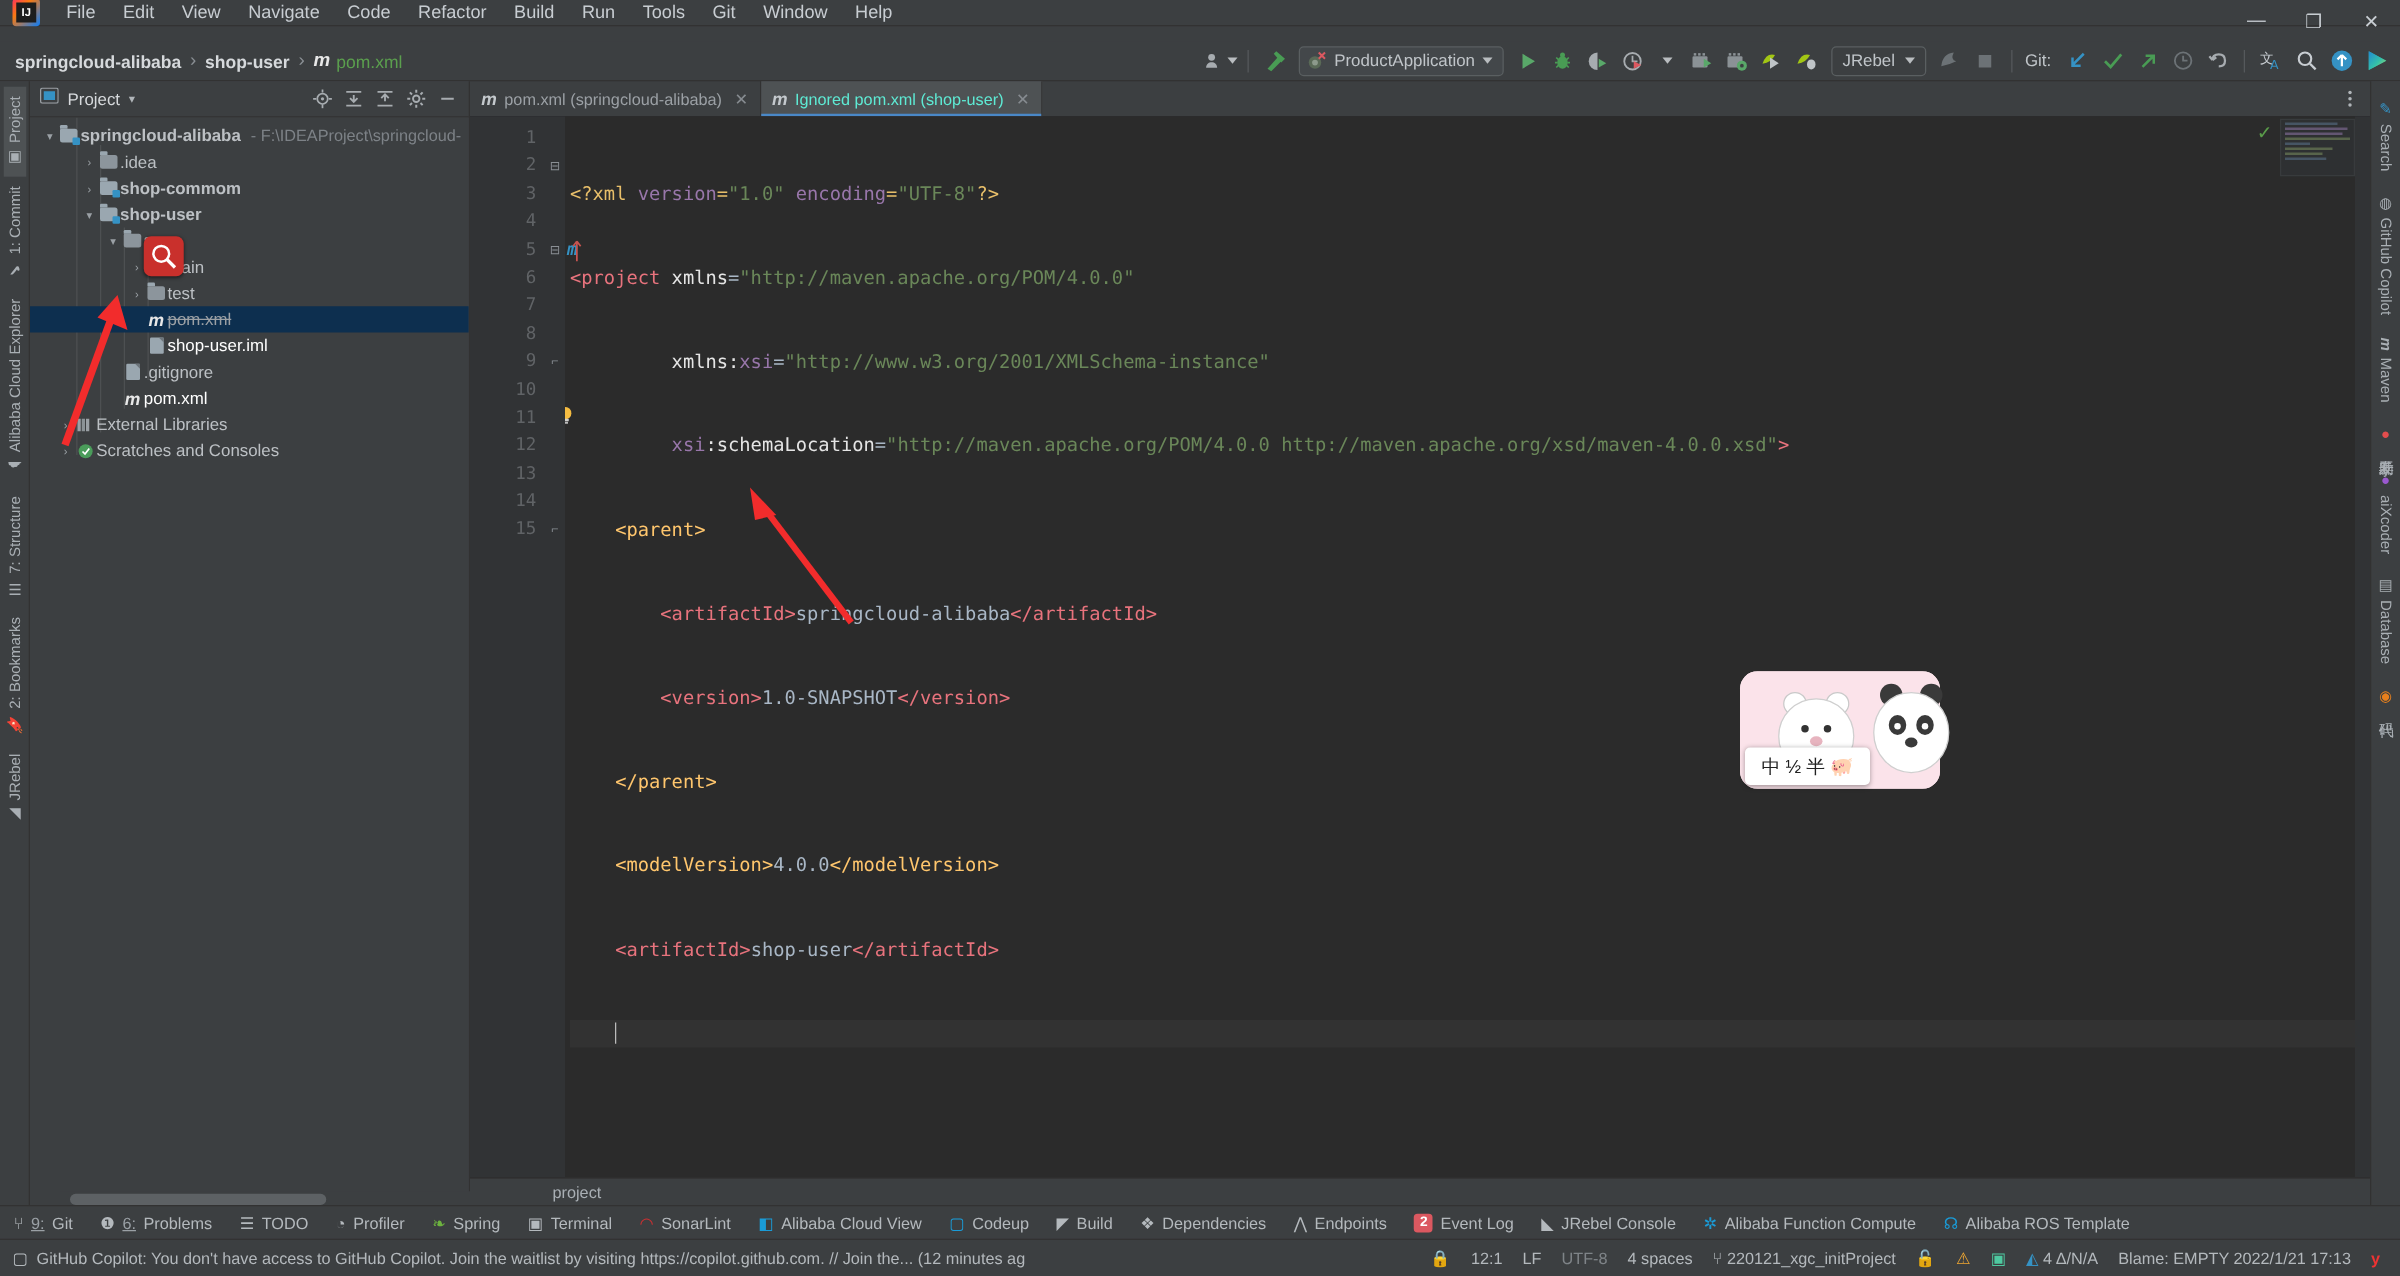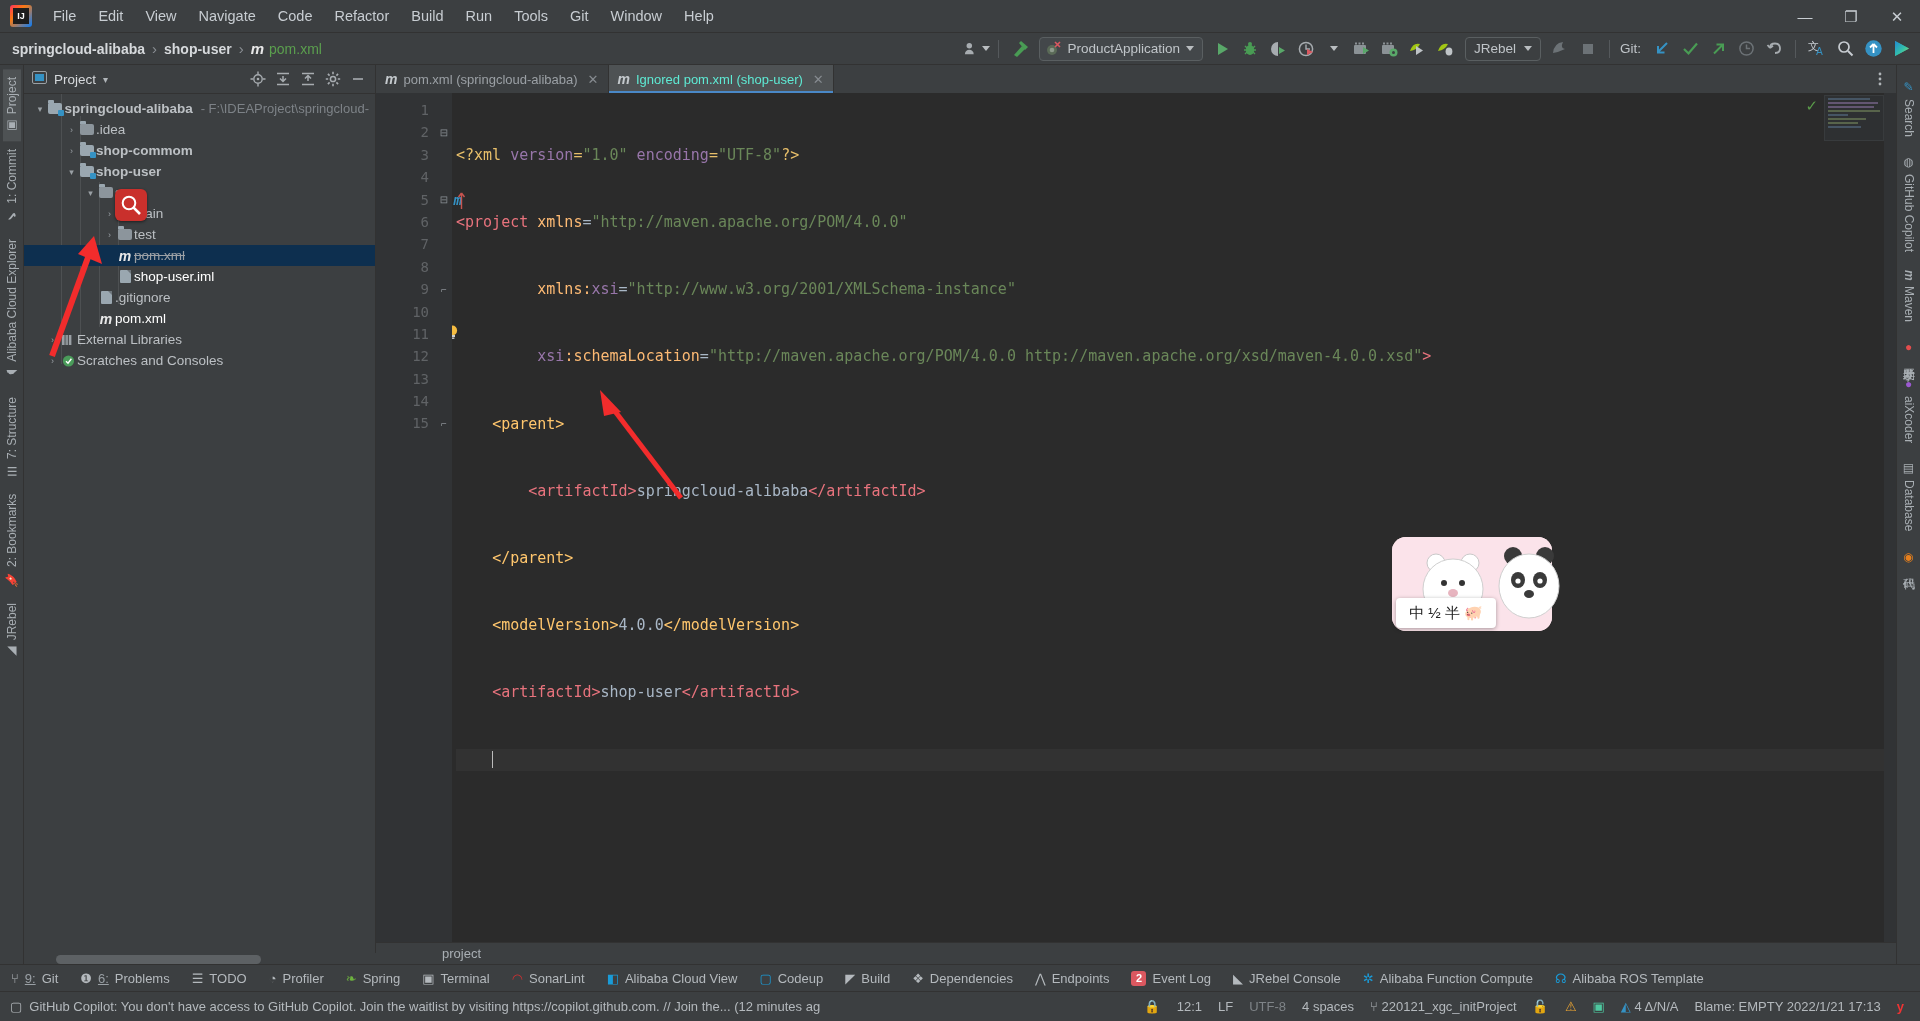--- a/index.html
+++ b/index.html
@@ -7,21 +7,21 @@
     width: 1920px; height: 1021px;
     background: #3c3f41;
     font-family: "Liberation Sans", sans-serif;
     overflow: hidden;
     color: #bbbbbb;
   }
   #app { position: relative; width: 1920px; height: 1021px; }
 
   
   .titlebar {
-    position:absolute; left:0; top:0; width:1920px; height:33px;
+    position:absolute; left:0; top:0; width:1920px; height:21px;
     background:#3c3f41; display:flex; align-items:center;
     border-bottom:1px solid #323232;
   }
   .ij-logo {
     width:22px; height:22px; margin-left:10px; margin-right:10px;
     border-radius:3px; position:relative; overflow:hidden;
     background: linear-gradient(135deg,#fe315d 0%,#f97a12 35%,#087cfa 100%);
     flex:none;
   }
   .ij-logo::after{
@@ -159,21 +159,21 @@
   .code {
     flex:1; padding-top:6px; padding-left:4px;
     font-family:"DejaVu Sans Mono", monospace; font-size:15px;
     line-height:22.4px; white-space:pre; overflow:hidden; position:relative;
   }
   .cl { height:22.4px; }
   .cl.cur { background:#323232; }
   .tag { color:#e8bf6a; }
   .tagname { color:#ffc66d; }
   .pink { color:#e8737d; }
-  .attr { color:#fdba74; }
+  .attr { color:#e5e5e5; }
   .attrname { color:#9876aa; }
   .str { color:#6a8759; }
   .txt { color:#a9b7c6; }
   .caret-blink { display:inline-block; width:1px; height:17px; background:#bbb; vertical-align:-3px;}
 
   .right-rail {
     position:absolute; right:0; top:0; bottom:0; width:12px; background:#313335;
   }
   .minimap {
     position:absolute; right:12px; top:2px; width:60px; height:46px;
@@ -721,20 +721,21 @@
         <div class="fold">⌐</div>
       </div>
 
       <div class="code">
         <div class="cl"><span class="tag">&lt;?xml </span><span class="attrname">version</span><span class="tag">=</span><span class="str">"1.0"</span><span class="attrname"> encoding</span><span class="tag">=</span><span class="str">"UTF-8"</span><span class="tag">?&gt;</span></div>
         <div class="cl"><span class="pink">&lt;project</span><span class="attr"> xmlns</span><span class="txt">=</span><span class="str">"http://maven.apache.org/POM/4.0.0"</span></div>
         <div class="cl"><span class="txt">         </span><span class="attr">xmlns:</span><span class="attrname">xsi</span><span class="txt">=</span><span class="str">"http://www.w3.org/2001/XMLSchema-instance"</span></div>
         <div class="cl"><span class="txt">         </span><span class="attrname">xsi</span><span class="attr">:schemaLocation</span><span class="txt">=</span><span class="str">"http://maven.apache.org/POM/4.0.0 http://maven.apache.org/xsd/maven-4.0.0.xsd"</span><span class="pink">&gt;</span></div>
         <div class="cl"><span class="txt">    </span><span class="tagname">&lt;parent&gt;</span></div>
         <div class="cl"><span class="txt">        </span><span class="pink">&lt;artifactId&gt;</span><span class="txt">springcloud-alibaba</span><span class="pink">&lt;/artifactId&gt;</span></div>
+        <div class="cl"><span class="txt">        </span><span class="pink">&lt;version&gt;</span><span class="txt">1.0-SNAPSHOT</span><span class="pink">&lt;/version&gt;</span></div>
         <div class="cl"><span class="txt">    </span><span class="tagname">&lt;/parent&gt;</span></div>
         <div class="cl"><span class="txt">    </span><span class="tagname">&lt;modelVersion&gt;</span><span class="txt">4.0.0</span><span class="tagname">&lt;/modelVersion&gt;</span></div>
         <div class="cl"><span class="txt">    </span><span class="pink">&lt;artifactId&gt;</span><span class="txt">shop-user</span><span class="pink">&lt;/artifactId&gt;</span></div>
         <div class="cl cur"><span class="txt">    </span><span class="caret-blink"></span></div>
         
         
         
       </div>
 
       <div class="check-ok">✓</div>

